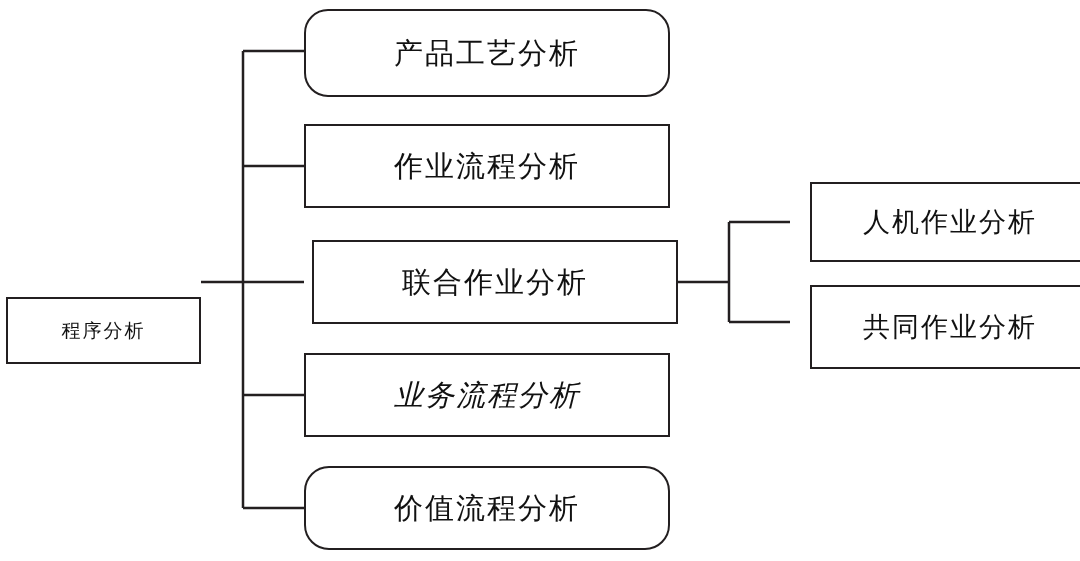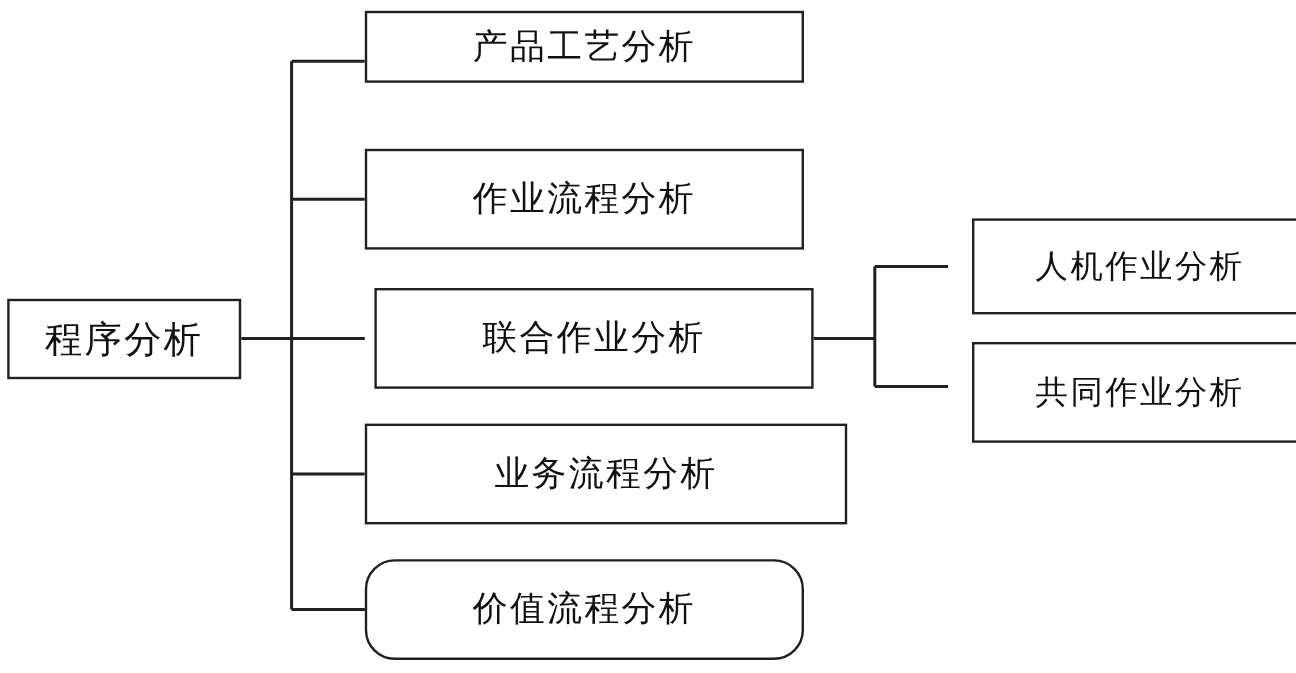--- a/index.html
+++ b/index.html
@@ -27,21 +27,22 @@
     justify-content: center;
     color: #111111;
     letter-spacing: 2px;
     white-space: nowrap;
   }
   .node-label {
     display: block;
     line-height: 1;
   }
   .root {
-    font-size: 31px;
+    font-size: 19px;
+    margin-top: 48px;
   }
   .mid {
     font-size: 29px;
   }
   .leaf {
     font-size: 27px;
     margin-left: 20px;
   }
   svg.links {
     position: absolute;
@@ -72,33 +73,33 @@
     <line x1="670" y1="282" x2="729" y2="282" stroke="#231f20" stroke-width="2.5"></line>
     <line x1="729" y1="222" x2="729" y2="322" stroke="#231f20" stroke-width="2.5"></line>
     <line x1="729" y1="222" x2="790" y2="222" stroke="#231f20" stroke-width="2.5"></line>
     <line x1="729" y1="322" x2="790" y2="322" stroke="#231f20" stroke-width="2.5"></line>
   </svg>
 
   <div class="node root" style="left:6px; top:249px; width:195px; height:67px;">
     <span class="node-label">程序分析</span>
   </div>
 
-  <div class="node mid" style="left:304px; top:9px; width:366px; height:60px;">
+  <div class="node mid" style="left:304px; top:9px; width:366px; height:88px;border-radius:24px;">
     <span class="node-label">产品工艺分析</span>
   </div>
 
   <div class="node mid" style="left:304px; top:124px; width:366px; height:84px;">
     <span class="node-label">作业流程分析</span>
   </div>
 
   <div class="node mid" style="left:312px; top:240px; width:366px; height:84px;">
     <span class="node-label">联合作业分析</span>
   </div>
 
-  <div class="node mid" style="left:304px; top:353px; width:402px; height:84px;">
+  <div class="node mid" style="left:304px; top:353px; width:366px; height:84px;font-style:italic;">
     <span class="node-label">业务流程分析</span>
   </div>
 
   <div class="node mid" style="left:304px; top:466px; width:366px; height:84px;border-radius:25px;">
     <span class="node-label">价值流程分析</span>
   </div>
 
   <div class="node leaf" style="left:790px; top:182px; width:280px; height:80px;">
     <span class="node-label">人机作业分析</span>
   </div>

